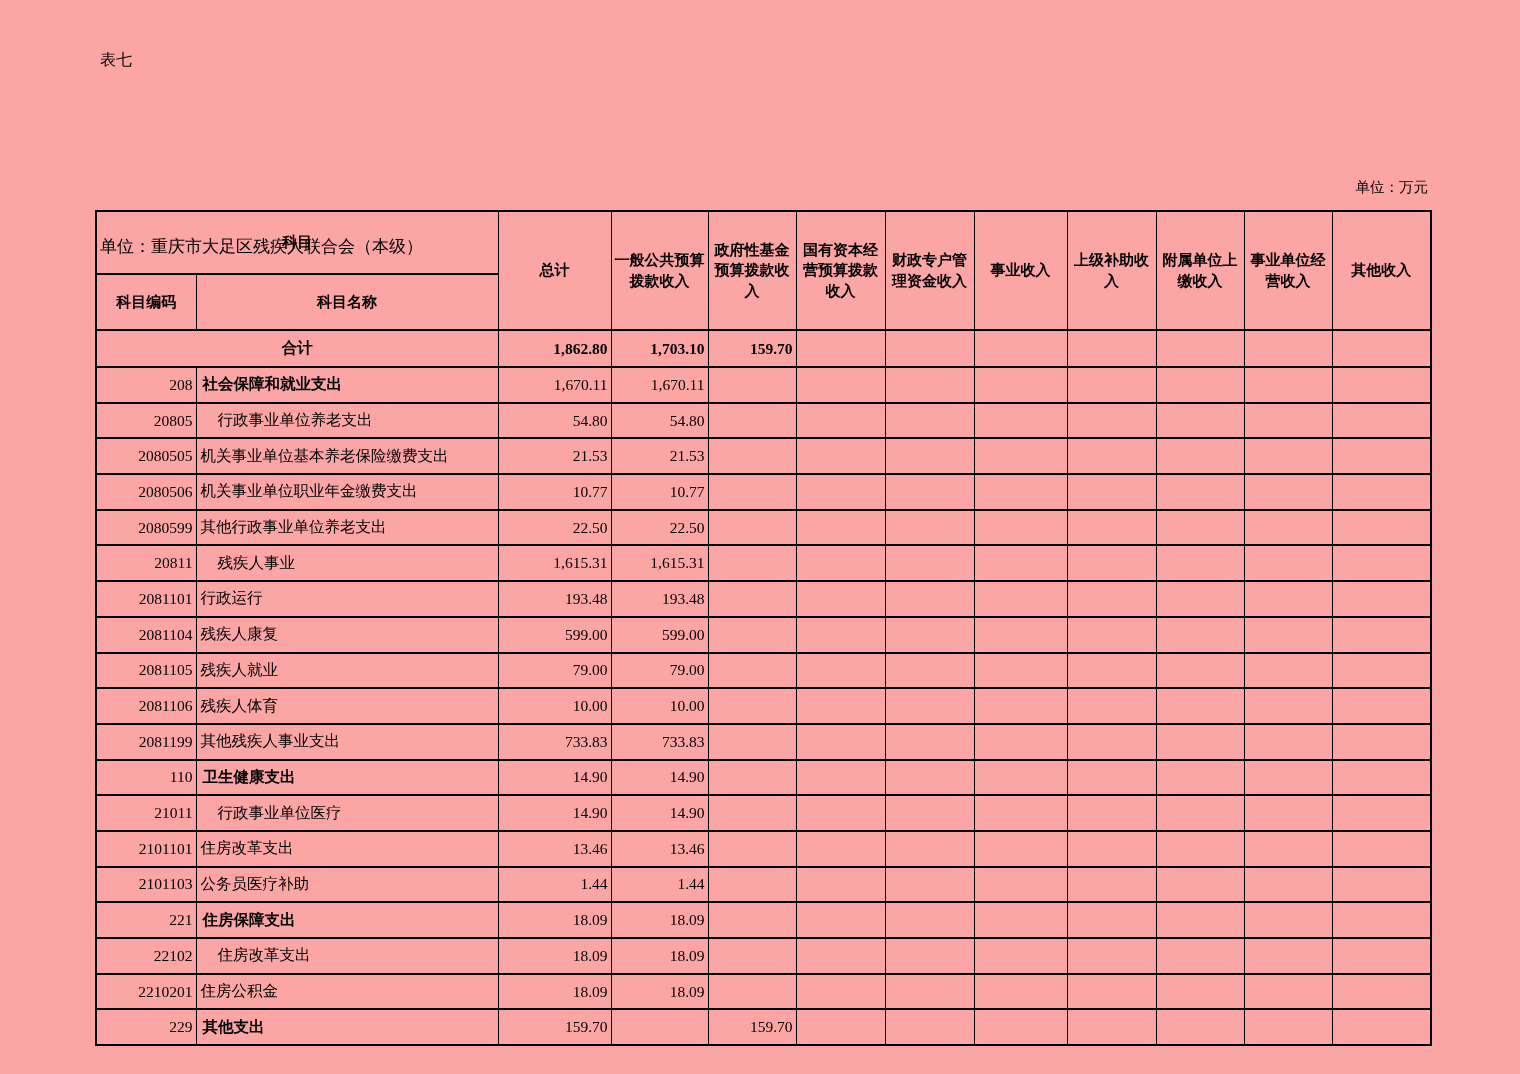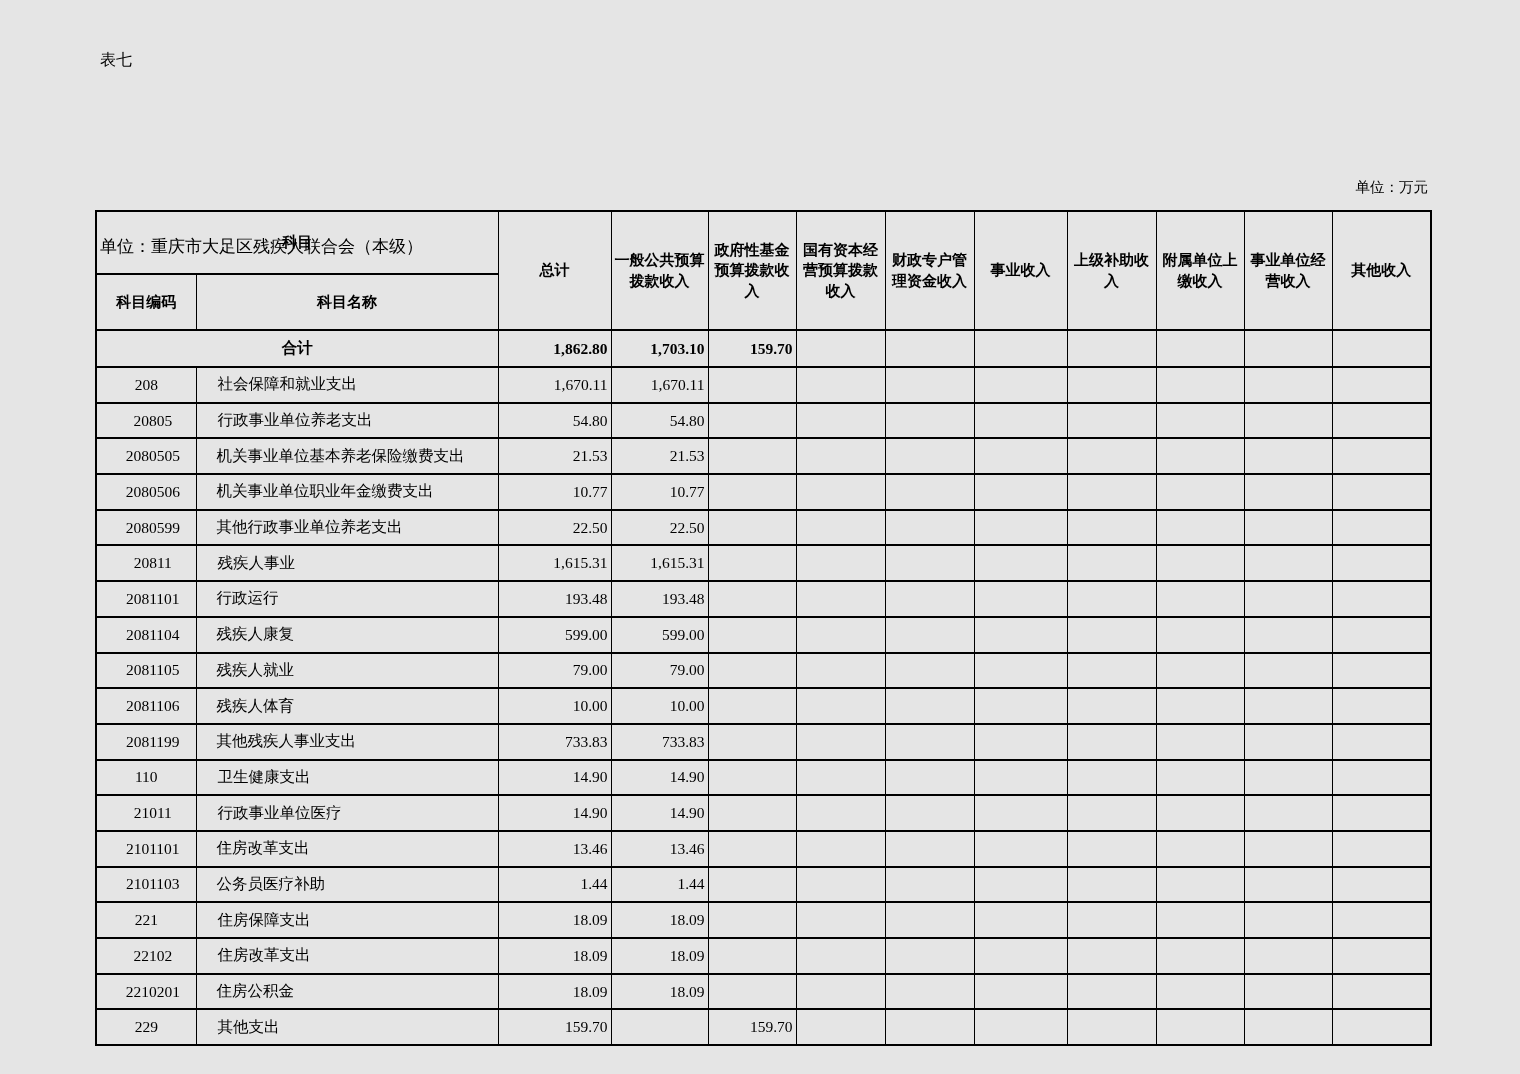--- a/index.html
+++ b/index.html
@@ -6,21 +6,21 @@
     margin: 0;
     padding: 0;
     background: #ffffff;
     font-family: "Liberation Serif", "DejaVu Serif", serif;
     color: #000000;
   }
   .page {
     position: relative;
     width: 1520px;
     height: 1074px;
-    background: #e5e5e5;
+    background: #fca5a5;
     overflow: hidden;
   }
   .table-label {
     position: absolute;
     left: 100px;
     top: 50px;
     font-size: 16px;
   }
   .page-title {
     position: absolute;
@@ -72,28 +72,28 @@
     line-height: 1.35;
   }
   tr.hrow1 { height: 63px; }
   tr.hrow2 { height: 56px; }
   tr.total-row { height: 37px; }
   tbody tr.data-row { height: 35.7px; }
   td { font-size: 15.5px; vertical-align: middle; }
   td.num { text-align: right; padding-right: 4px; font-size: 15.5px; }
   tr.total-row td { font-weight: bold; margin-top: 20px; }
   tr.total-row td.total-name { text-align: center; font-size: 15.5px; }
-  td.code { text-align: center; }
+  td.code { text-align: right; }
   td.name { text-align: left; }
   td.code.lvl1 { padding-left: 3px; }
   td.code.lvl2 { padding-left: 16px; }
   td.code.lvl3 { padding-left: 16px; }
-  td.name.lvl1 { padding-left: 21px; }
+  td.name.lvl1 { padding-left: 6px; font-weight: bold; }
   td.name.lvl2 { padding-left: 21px; }
-  td.name.lvl3 { padding-left: 20px; }
+  td.name.lvl3 { padding-left: 4px; }
 </style>
 </head>
 <body>
 
 <div class="page">
 
   <div class="table-label">表七</div>
 
 
   <div class="unit-left">单位：重庆市大足区残疾人联合会（本级）</div>

